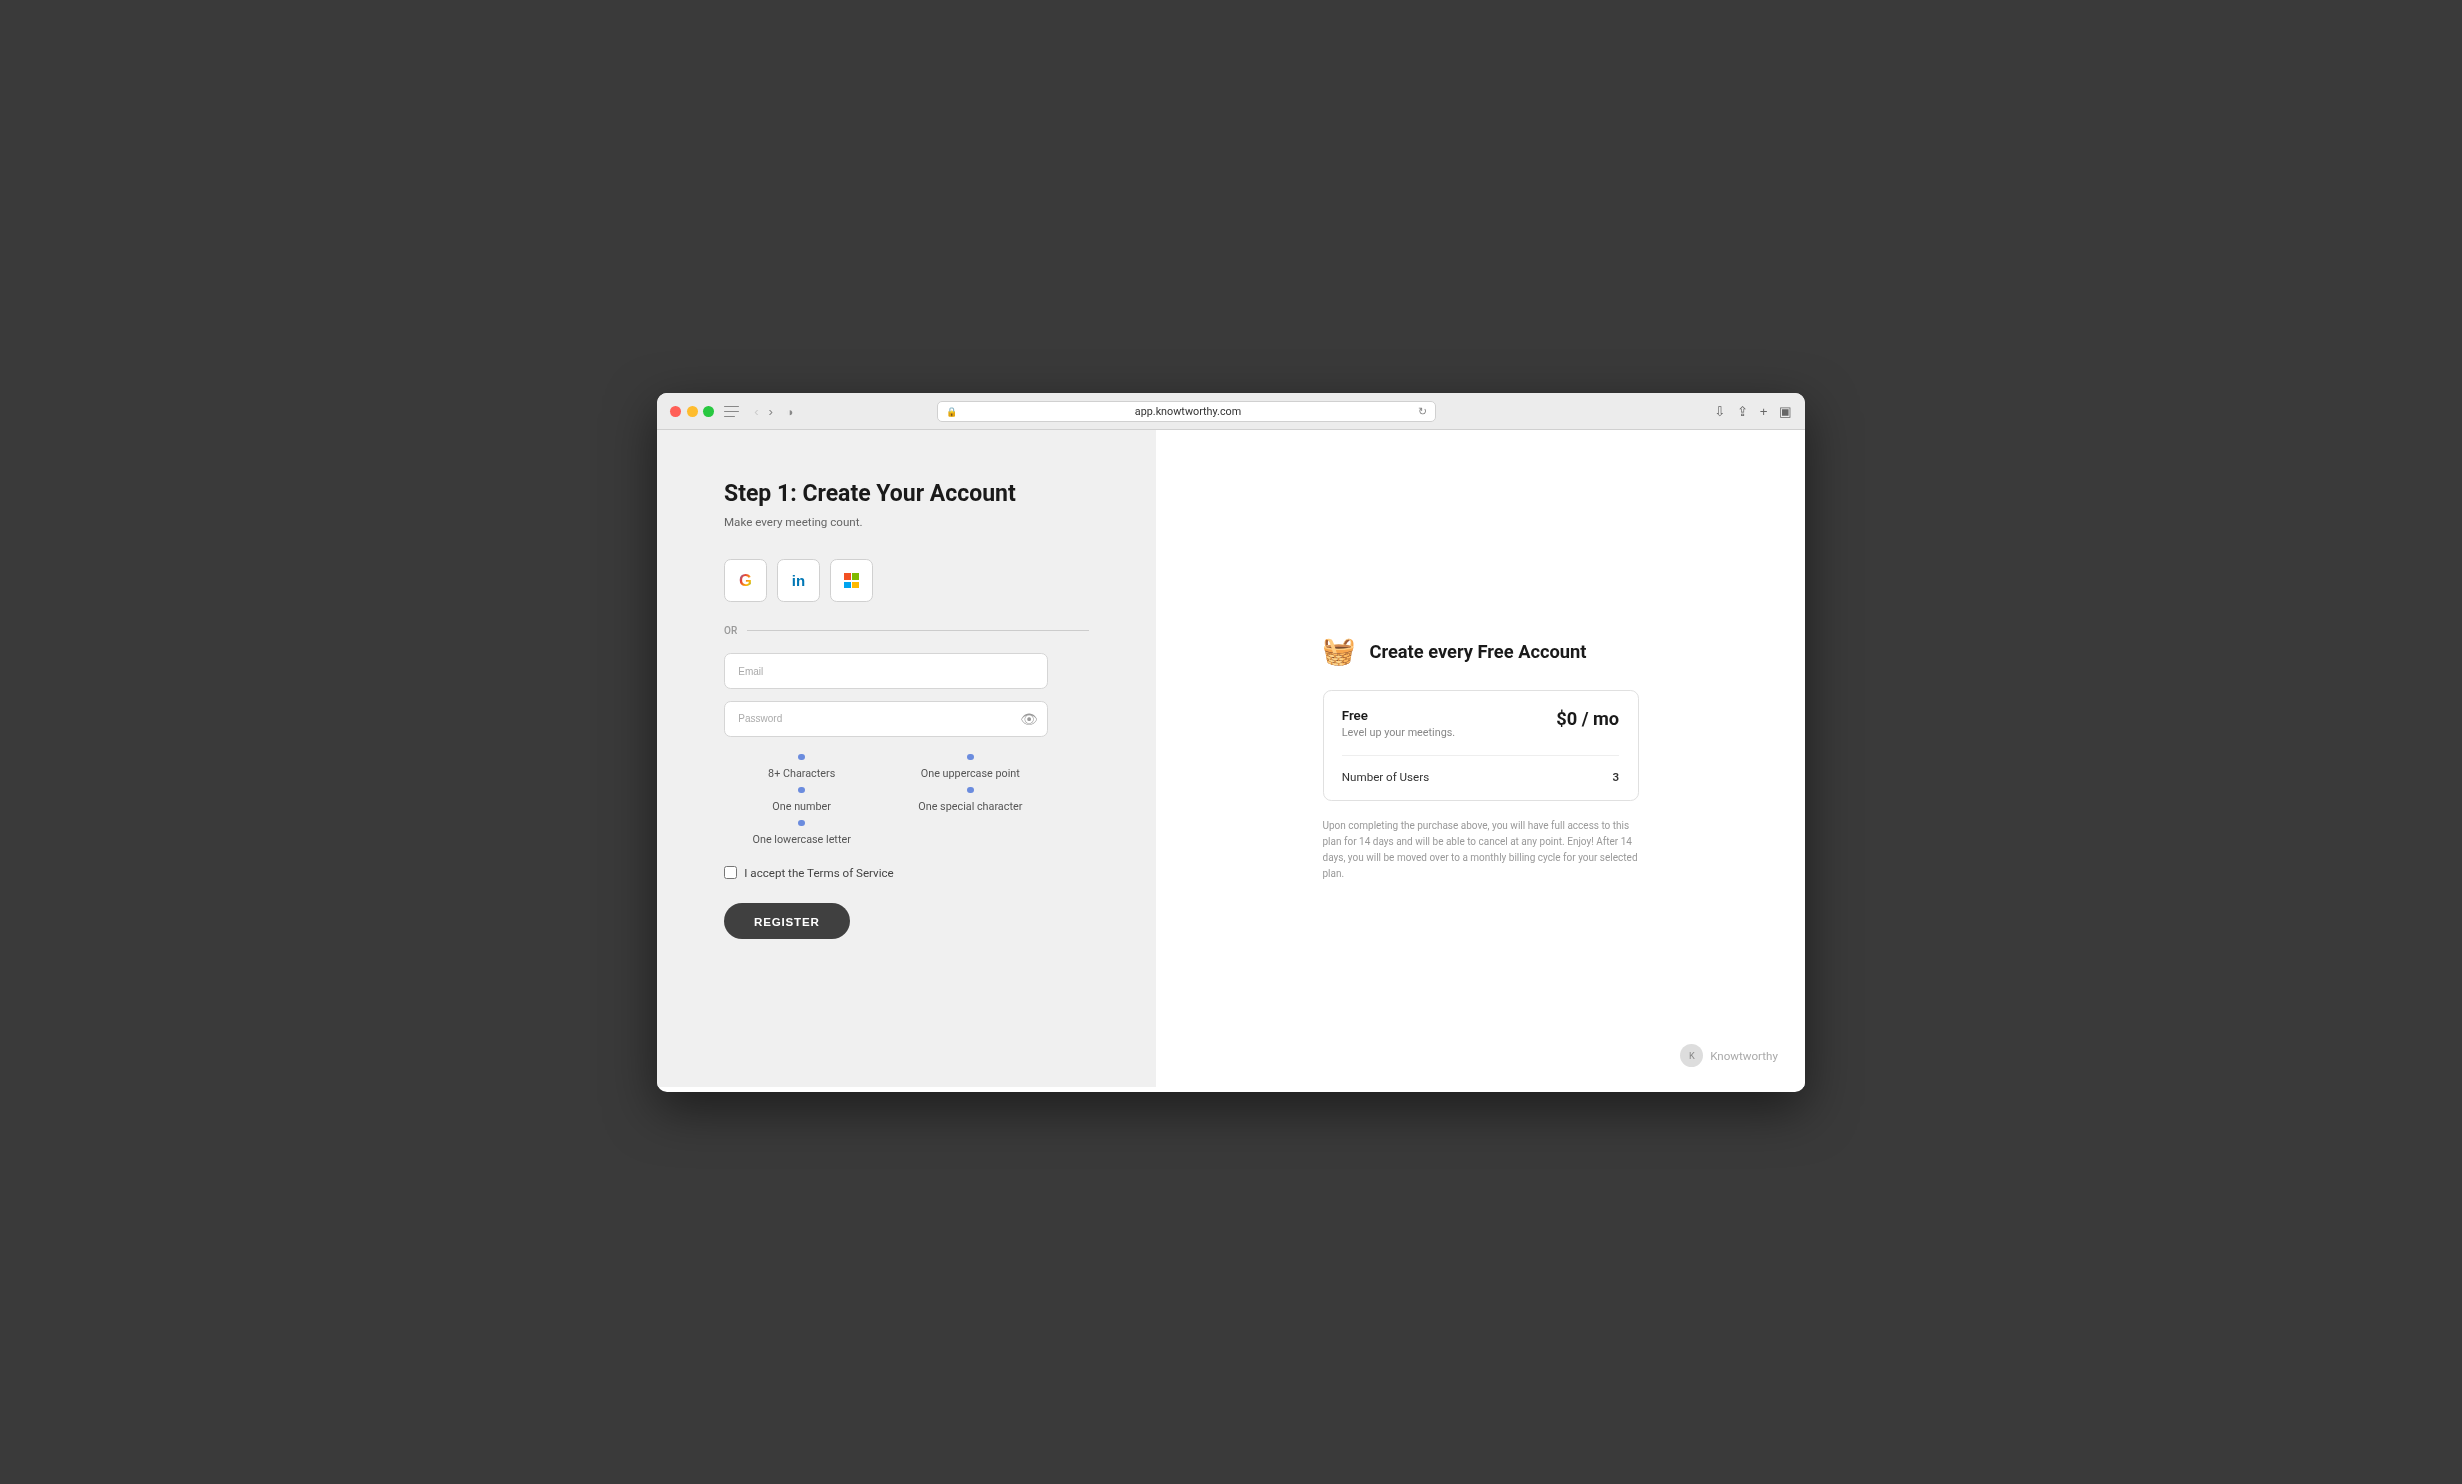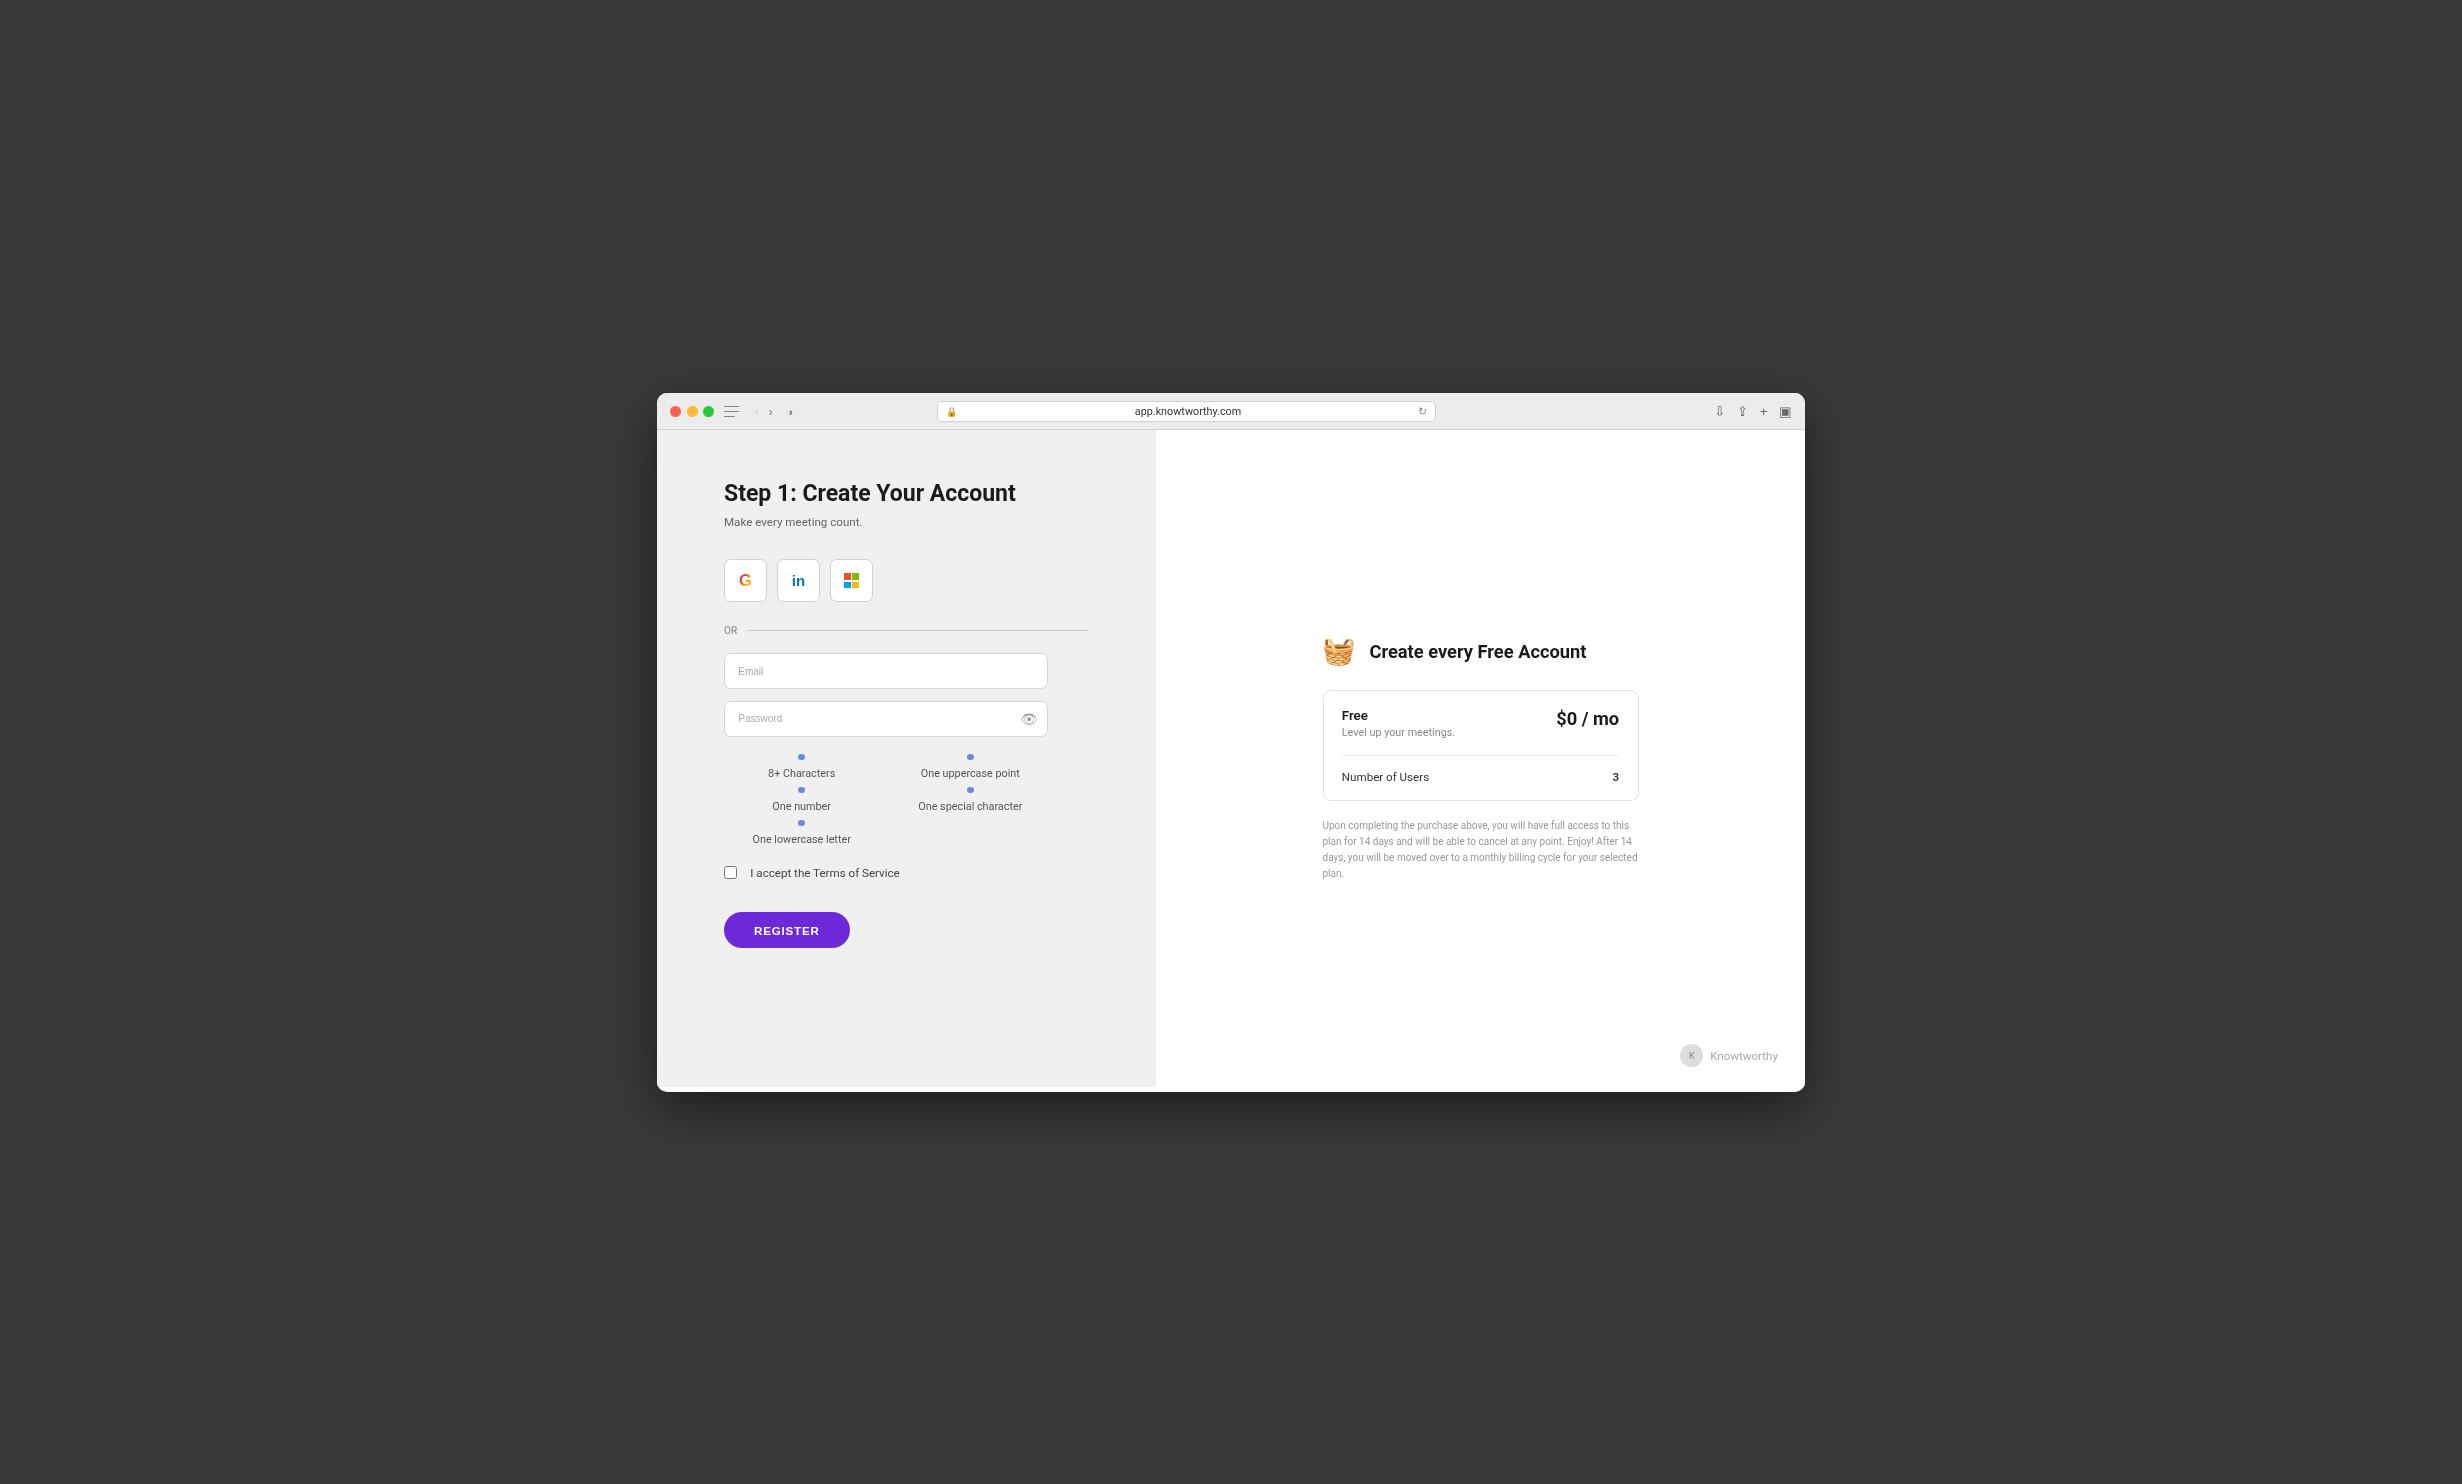--- a/index.html
+++ b/index.html
@@ -235,36 +235,36 @@
       width: 6.7px;
       height: 6.7px;
       border-radius: 50%;
       background: #6b8cde;
       flex-shrink: 0;
     }
 
     .terms-row {
       display: flex;
       align-items: flex-start;
-      gap: 13px;
-      margin-bottom: 32px;
+      gap: 7px;
+      margin-bottom: 23px;
     }
     .terms-checkbox {
       width: 13.3px;
       height: 13.3px;
       cursor: pointer;
       accent-color: #e05d44;
     }
     .terms-label {
       font-size: 11.6px;
       color: #444;
     }
 
     .register-btn {
-      background: #6d28d9;
+      background: #404040;
       color: #fff;
       border: none;
       border-radius: 20px;
       padding: 11.6px 30px;
       font-size: 11.6px;
       font-weight: 700;
       letter-spacing: 0.8px;
       cursor: pointer;
       text-transform: uppercase;
     }

